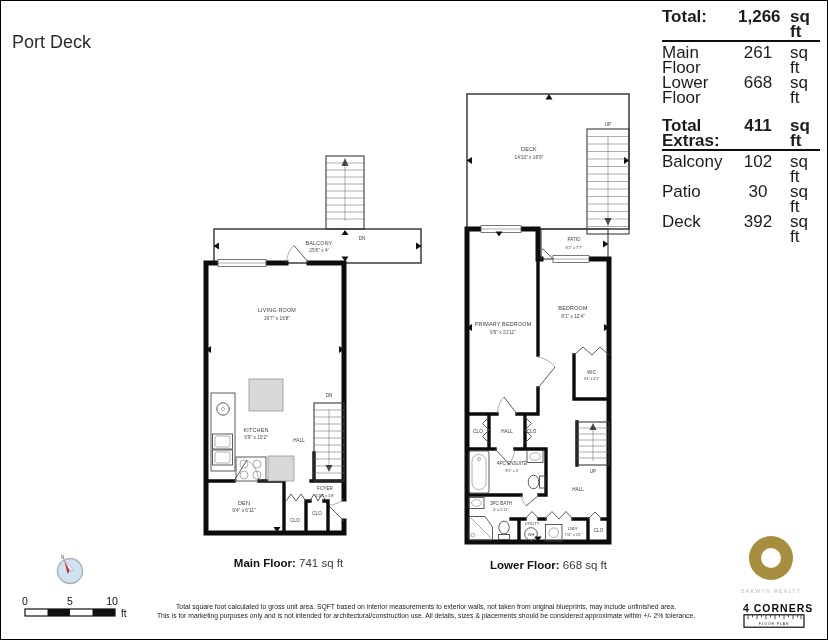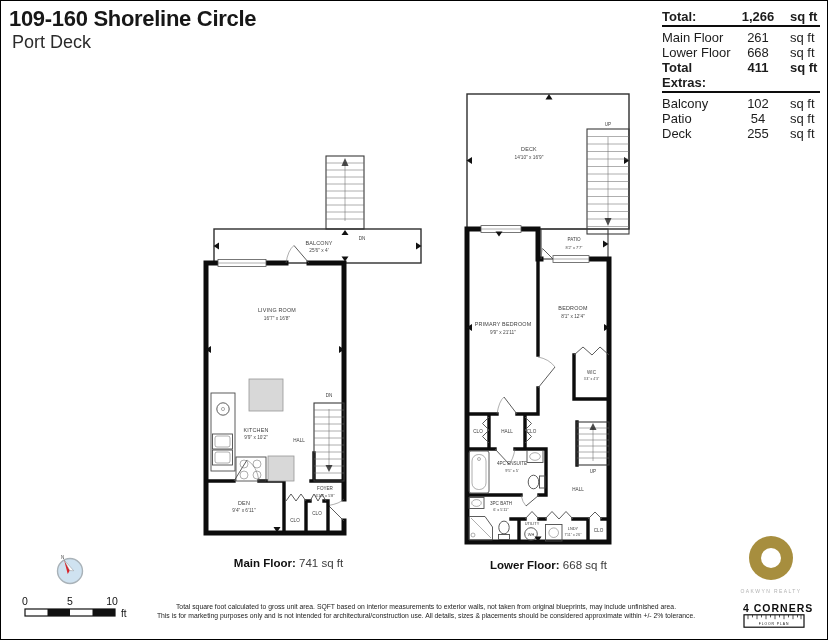--- a/index.html
+++ b/index.html
@@ -1,27 +1,27 @@
 <!DOCTYPE html>
 <html><head>
 <meta charset="utf-8">
 <style>
   html,body{margin:0;padding:0;background:#e9e9e9;}
   .page{position:relative;width:828px;height:640px;background:#fff;border:1px solid #000;
         box-sizing:border-box;font-family:"Liberation Sans",sans-serif;overflow:hidden;}
   .title{position:absolute;left:8px;top:5px;font-size:22px;font-weight:800;color:#171717;letter-spacing:-0.3px;}
   .subtitle{position:absolute;left:11px;top:31px;font-size:18px;font-weight:400;color:#2b2b2b;}
 
-  .atable{position:absolute;left:661px;top:8px;width:158px;font-size:13px;color:#1c1c1c;}
+  .atable{position:absolute;left:661px;top:8px;width:158px;font-size:17px;color:#1c1c1c;}
   .arow{display:flex;align-items:baseline;line-height:15px;}
   .albl{flex:1;}
   .aval{width:40px;text-align:center;}
   .aunit{width:30px;margin-left:12px;}
   .ahead{font-weight:700;border-bottom:2px solid #0d0d0d;padding-bottom:1px;margin-bottom:3px;}
-  .asec2{}
+  .asec2{margin-top:13px;}
 
   svg.plan{position:absolute;}
   svg text{font-family:"Liberation Sans",sans-serif;}
   .wall{stroke:#0c0c0c;stroke-width:5;fill:none;stroke-linecap:square;}
   .wall2{stroke:#0c0c0c;stroke-width:3.4;fill:none;stroke-linecap:square;}
   .mid{stroke:#2e2e2e;stroke-width:1.4;fill:none;}
   .mid2{stroke:#3a3a3a;stroke-width:1.1;fill:none;}
   .thin{stroke:#4a4a4a;stroke-width:0.9;fill:none;}
   .hair{stroke:#6d6d6d;stroke-width:0.55;fill:none;}
   .win{fill:#fff;stroke:#555;stroke-width:0.8;}
@@ -39,21 +39,20 @@
               font-size:6.8px;line-height:1.35;color:#232323;}
   .corners{position:absolute;left:742px;top:601px;width:68px;color:#0d0d0d;}
   .corners .brand{font-size:10.5px;font-weight:800;letter-spacing:1px;white-space:nowrap;}
   .oakwyn-text{font-size:5px;letter-spacing:1.4px;fill:#b2b2b2;text-anchor:middle;}
 </style>
 </head>
 <body>
 
 <div class="page">
 
-  <div class="title">109-160 Shoreline Circle</div>
   <div class="subtitle">Port Deck</div>
 
   <div class="atable">
     <div class="arow ahead">
       <span class="albl">Total:</span>
       <span class="aval">1,266</span>
       <span class="aunit">sq ft</span>
     </div>
     <div class="arow">
       <span class="albl">Main Floor</span>
@@ -70,26 +69,26 @@
       <span class="aval">411</span>
       <span class="aunit">sq ft</span>
     </div>
     <div class="arow">
       <span class="albl">Balcony</span>
       <span class="aval">102</span>
       <span class="aunit">sq ft</span>
     </div>
     <div class="arow">
       <span class="albl">Patio</span>
-      <span class="aval">54</span>
+      <span class="aval">30</span>
       <span class="aunit">sq ft</span>
     </div>
     <div class="arow">
       <span class="albl">Deck</span>
-      <span class="aval">255</span>
+      <span class="aval">392</span>
       <span class="aunit">sq ft</span>
     </div>
   </div>
 
   <svg class="plan" style="left:188px;top:150px" width="245" height="402" viewBox="0 0 245 402">
     <g>
       <rect x="137" y="5" width="38" height="73" class="mid2"></rect>
       <path class="hair" d="M137,12h38M137,19h38M137,26h38M137,33h38M137,40h38M137,47h38M137,54h38M137,61h38M137,68h38"></path>
       <line x1="156" y1="70" x2="156" y2="13" class="hair"></line>
       <polygon points="152.5,15 159.5,15 156,7" class="tri" opacity="0.75"></polygon>

